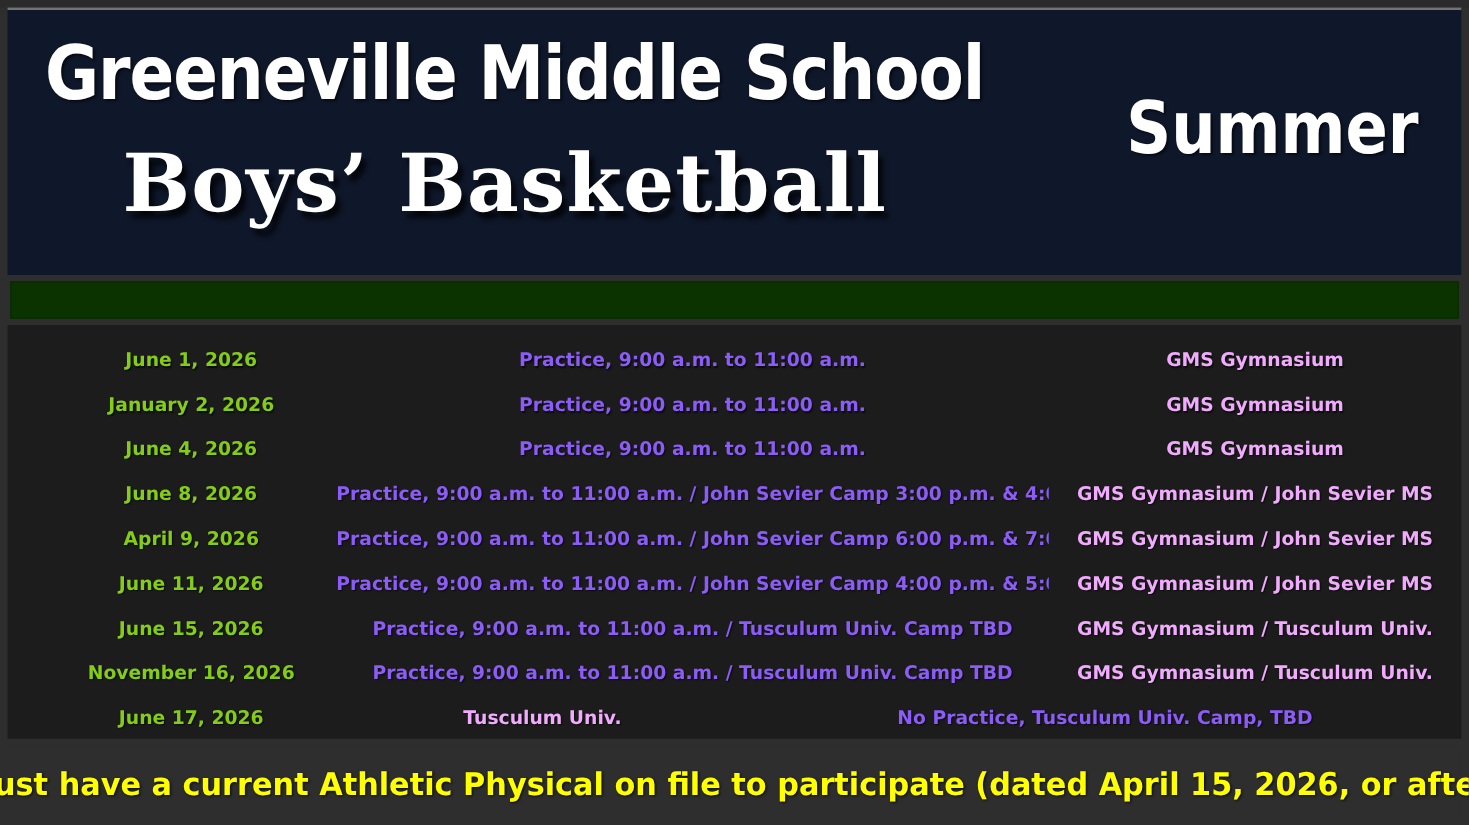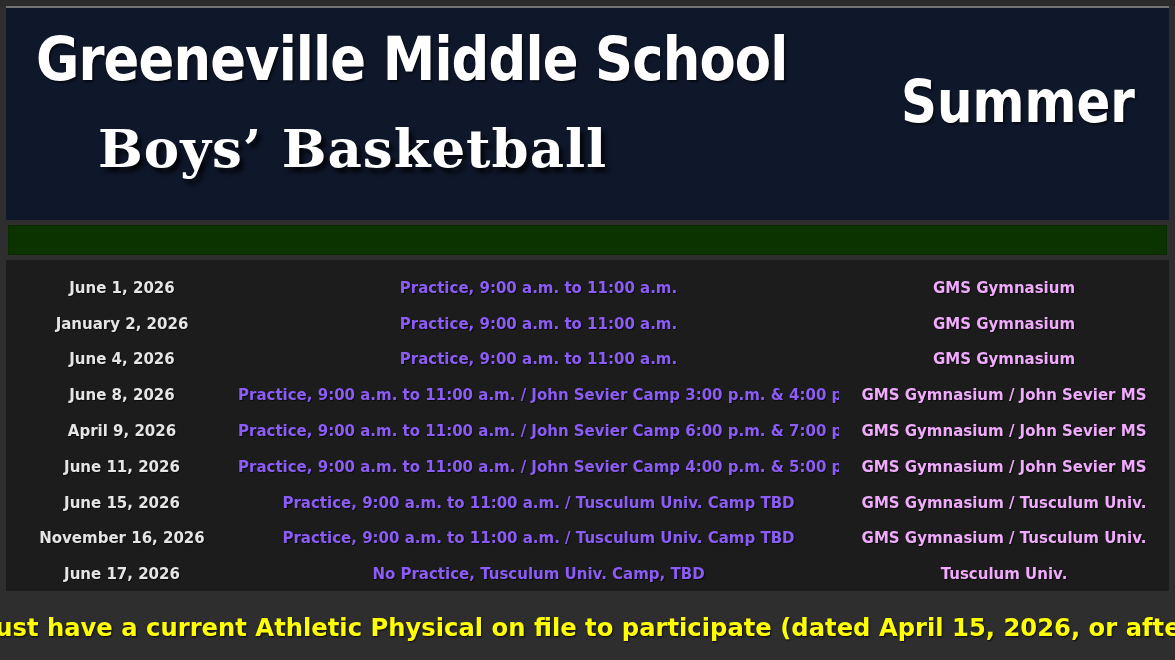--- a/index.html
+++ b/index.html
@@ -69,21 +69,21 @@
     text-shadow: 2px 2px 2px rgba(0,0,0,0.55);
     white-space: nowrap;
   }
 
   .sport-title {
     position: absolute;
     left: 92px;
     top: 92px;
     font-family: "DejaVu Serif", serif;
     font-weight: bold;
-    font-size: 53px;
+    font-size: 64px;
     line-height: 96px;
     letter-spacing: 1px;
     color: #ffffff;
     text-shadow: 4px 5px 4px rgba(0,0,0,0.75);
     white-space: nowrap;
   }
 
   
   .green-bar {
     position: relative;
@@ -117,21 +117,22 @@
     line-height: 18px;
     text-align: center;
     white-space: nowrap;
     overflow: hidden;
     text-shadow: 1px 1px 1px rgba(0,0,0,0.6);
   }
 
   .cell-date {
     width: 232px;
     flex: 0 0 232px;
-    color: #e5e5e5;
+    color: #84cc16;
+    padding-left: 31px;
   }
 
   .cell-activity {
     flex: 1 1 auto;
     color: #8b5cf6;
   }
 
   .cell-location {
     width: 330px;
     flex: 0 0 330px;
@@ -221,22 +222,22 @@
     </div>
 
     <div class="row">
       <div class="cell cell-date">November 16, 2026</div>
       <div class="cell cell-activity">Practice, 9:00 a.m. to 11:00 a.m. / Tusculum Univ. Camp TBD</div>
       <div class="cell cell-location">GMS Gymnasium / Tusculum Univ.</div>
     </div>
 
     <div class="row">
       <div class="cell cell-date">June 17, 2026</div>
+      <div class="cell cell-location">Tusculum Univ.</div>
       <div class="cell cell-activity">No Practice, Tusculum Univ. Camp, TBD</div>
-      <div class="cell cell-location">Tusculum Univ.</div>
     </div>
 
   </div>
 
   <div class="footer">
     <div class="footer-note">Must have a current Athletic Physical on file to participate (dated April 15, 2026, or after)</div>
   </div>
 
 </div>
 

